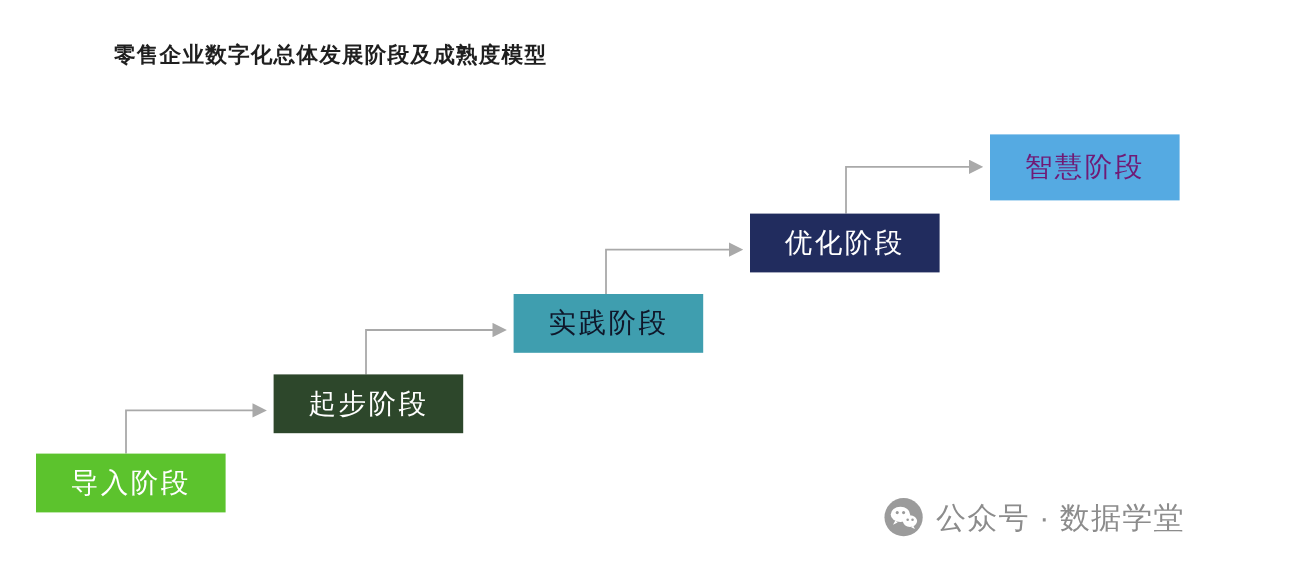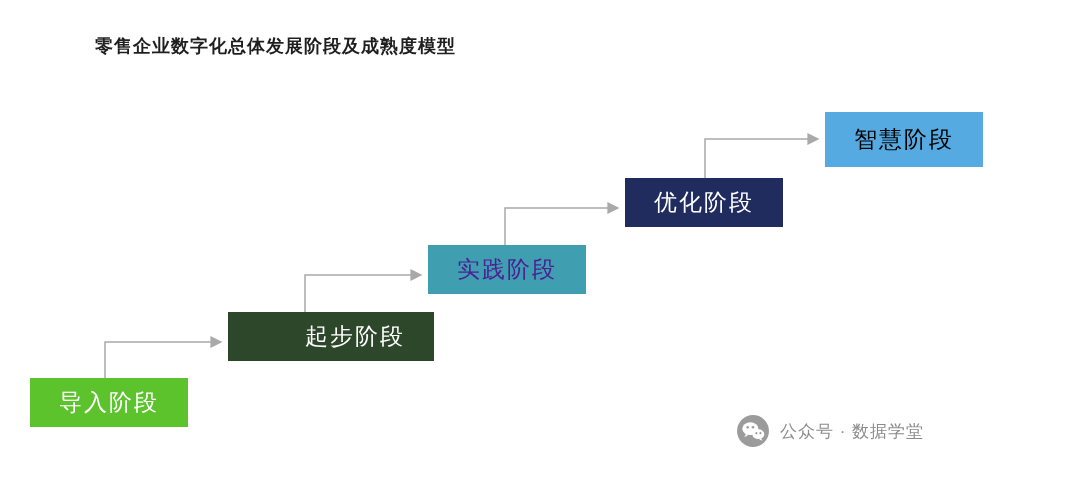--- a/index.html
+++ b/index.html
@@ -27,21 +27,21 @@
     position: absolute;
     width: 158px;
     height: 49px;
     display: flex;
     align-items: center;
     justify-content: center;
     font-size: 23px;
     letter-spacing: 2px;
   }
   .stage-1 { left: 30px;  top: 378px; }
-  .stage-2 { left: 228px; top: 312px; padding-left: 48px; }
+  .stage-2 { left: 228px; top: 312px; }
   .stage-3 { left: 428px; top: 245px; }
   .stage-4 { left: 625px; top: 178px; }
   .stage-5 { left: 825px; top: 112px; height: 55px; }
 
   svg.connectors {
     position: absolute;
     left: 0; top: 0;
     width: 1080px; height: 480px;
     pointer-events: none;
   }
@@ -52,21 +52,21 @@
   }
 
   .watermark {
     position: absolute;
     left: 736px;
     top: 414px;
     display: flex;
     align-items: center;
     gap: 10px;
     color: var(--watermark-color, #8c8c8c);
-    font-size: 17px;
+    font-size: 25px;
     letter-spacing: 1px;
   }
   .watermark svg { display: block; }
 </style>
 </head>
 <body>
 
 <div class="canvas">
 
   <div class="title">零售企业数字化总体发展阶段及成熟度模型</div>
@@ -82,27 +82,27 @@
     <path class="connector-line" d="M505,245 L505,208 L617,208" marker-end="url(#arrow)"></path>
     <path class="connector-line" d="M705,178 L705,139 L817,139" marker-end="url(#arrow)"></path>
   </svg>
 
   <div class="stage stage-1" style="background: rgb(92, 195, 45); color: rgb(255, 255, 255);">
     <span>导入阶段</span>
   </div>
   <div class="stage stage-2" style="background: rgb(45, 71, 43); color: rgb(255, 255, 255);">
     <span>起步阶段</span>
   </div>
-  <div class="stage stage-3" style="background: rgb(63, 158, 175); color: #4c1d95;">
+  <div class="stage stage-3" style="background: rgb(63, 158, 175); color: #0f172a;">
     <span>实践阶段</span>
   </div>
   <div class="stage stage-4" style="background: rgb(33, 44, 94); color: rgb(255, 255, 255);">
     <span>优化阶段</span>
   </div>
-  <div class="stage stage-5" style="background: rgb(85, 170, 226); color: #000000; font-family: Liberation Mono, monospace;">
+  <div class="stage stage-5" style="background: rgb(85, 170, 226); color: #701a75; font-family: Liberation Mono, monospace;">
     <span>智慧阶段</span>
   </div>
 
   <div class="watermark">
     <svg width="34" height="34" viewBox="0 0 32 32" xmlns="http://www.w3.org/2000/svg">
       <circle cx="16" cy="16" r="15" fill="#9b9b9b"></circle>
       <ellipse cx="13.5" cy="13.8" rx="7.6" ry="6" fill="#ffffff"></ellipse>
       <path d="M9.5 18.5 l-1.8 3.4 3.6-1.8 z" fill="#ffffff"></path>
       <circle cx="11" cy="12.4" r="1.2" fill="#9b9b9b"></circle>
       <circle cx="16" cy="12.4" r="1.2" fill="#9b9b9b"></circle>

